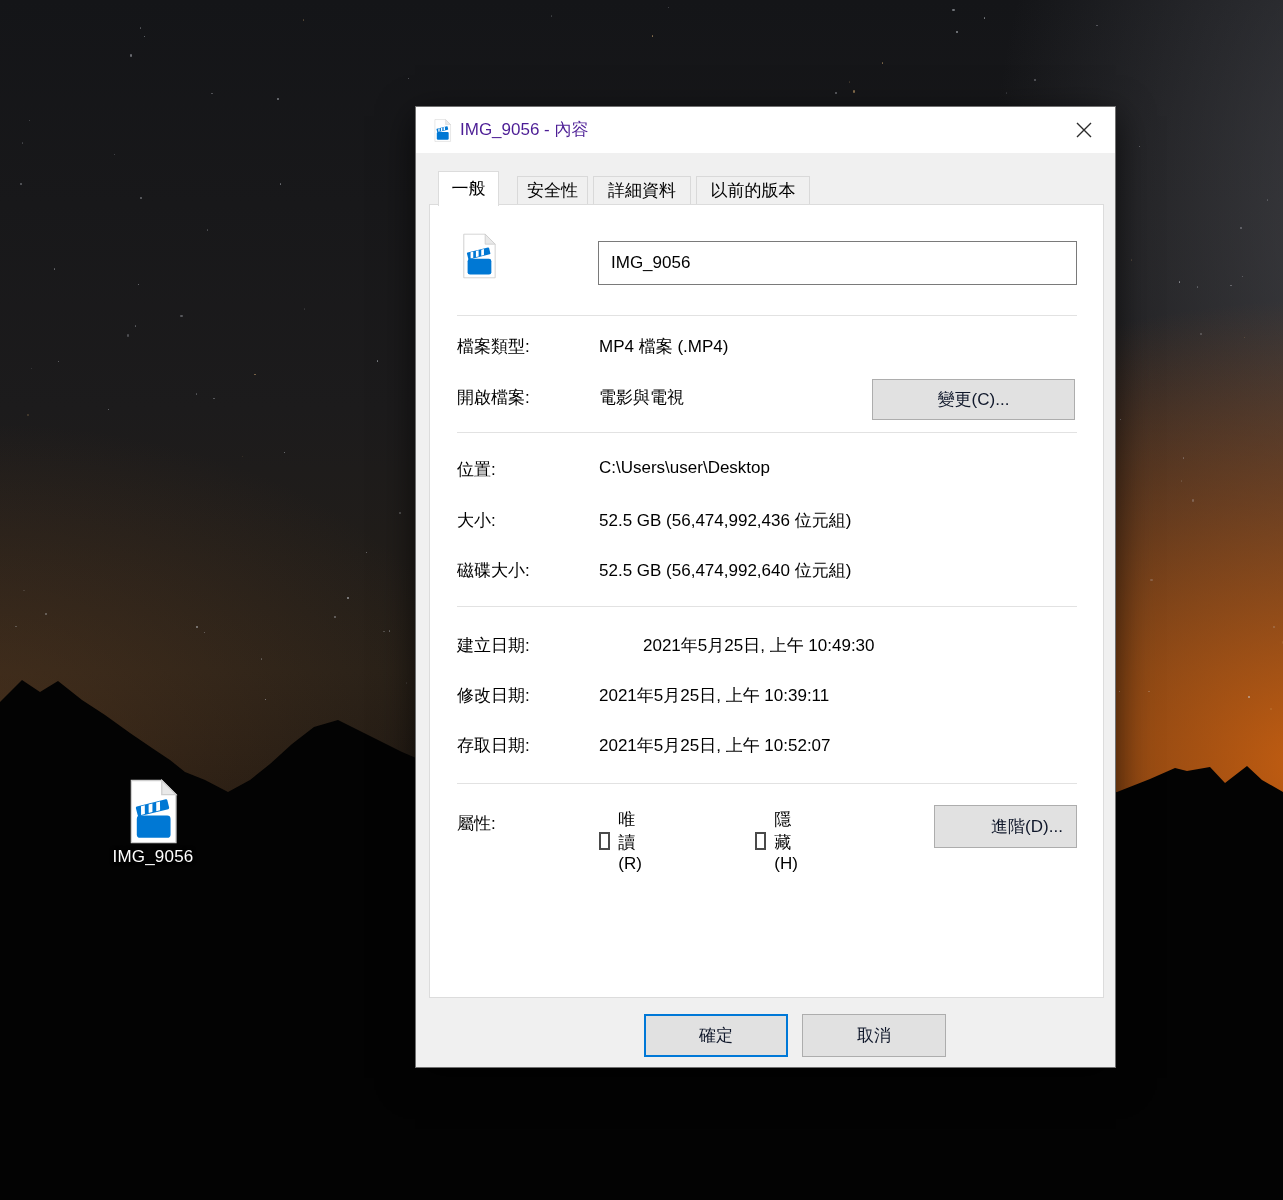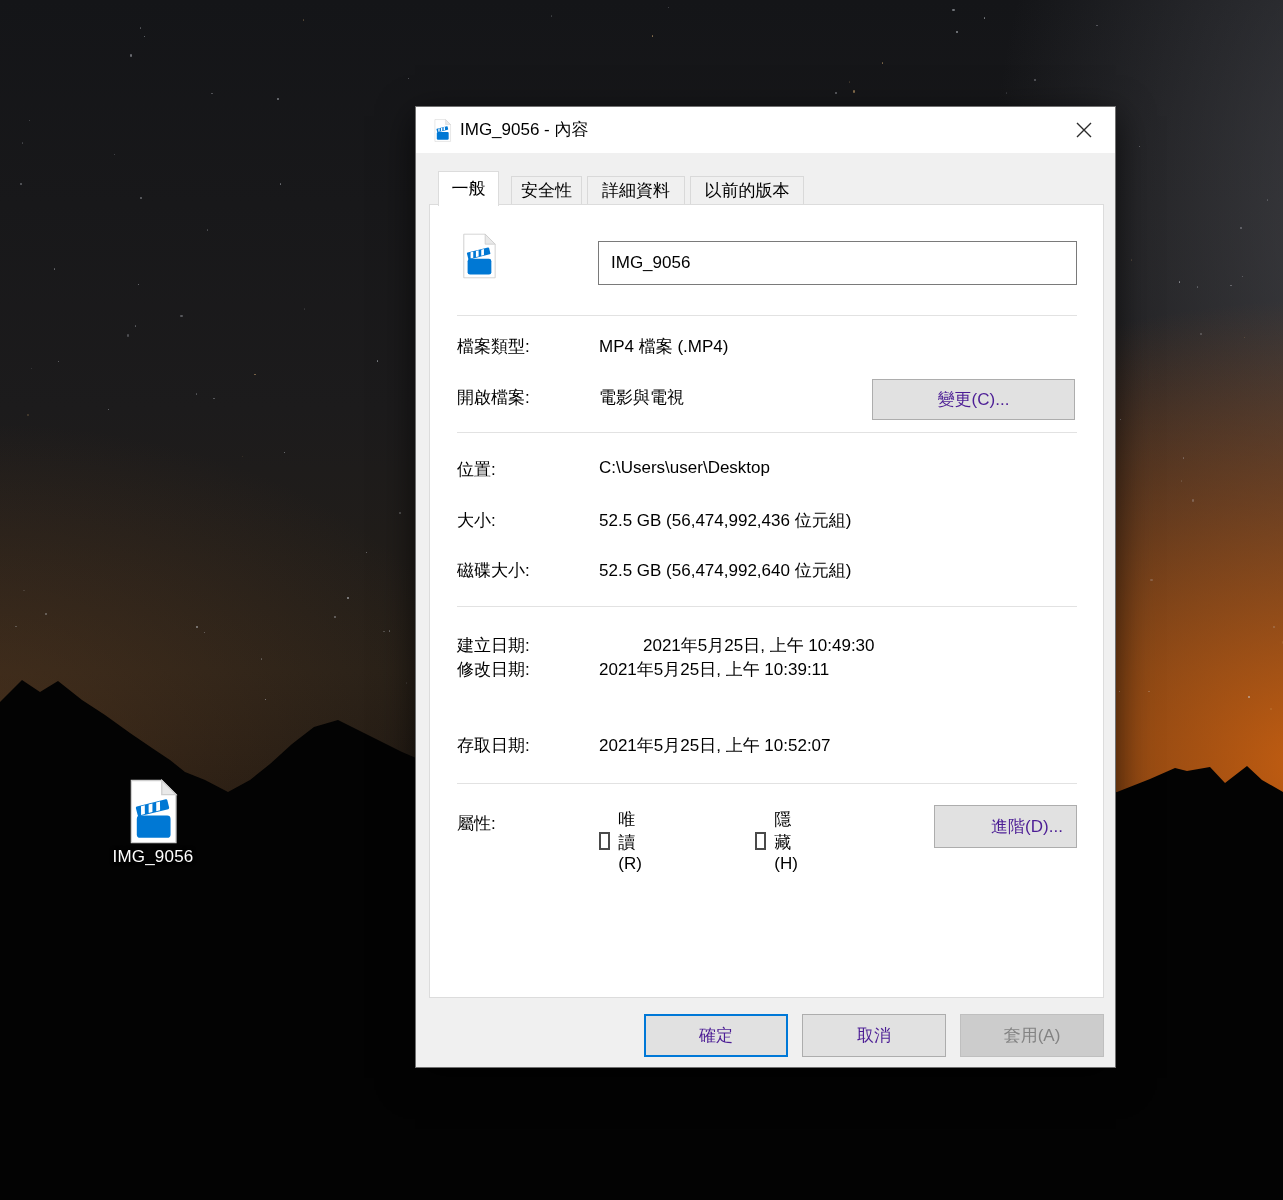--- a/index.html
+++ b/index.html
@@ -28,30 +28,30 @@
   }
 
   
   .dialog {
     position:absolute; left:415px; top:106px; width:701px; height:962px;
     background:#f0f0f0; border:1px solid #707070;
     box-shadow:0 10px 34px rgba(0,0,0,.65);
   }
   .titlebar { position:absolute; left:0; top:0; right:0; height:46px; background:#ffffff; }
   .titlebar .app-icon { position:absolute; left:17px; top:12px; }
-  .titlebar .title-text { position:absolute; left:44px; top:0; height:46px; line-height:46px; font-size:17px; color:#000000; }
+  .titlebar .title-text { position:absolute; left:44px; top:0; height:46px; line-height:46px; font-size:17px; color:#4c1d95; }
   .close-btn {
     position:absolute; right:8px; top:0; width:46px; height:46px;
     background:transparent; border:none; display:flex; align-items:center; justify-content:center; cursor:default;
   }
 
   
   .tab { position:absolute; font-size:17px; color:#000; text-align:center;
          background:#f0f0f0; border:1px solid #d9d9d9; border-bottom:none; line-height:27px; }
-  .tab.inactive { top:69px; height:28px; }
+  .tab.inactive { top:69px; height:28px;margin-left:6px; }
   .tab.active { top:64px; height:35px; background:#fff; border-color:#dcdcdc; line-height:33px; z-index:3; }
   .tab-general  { left:22px;  width:61px; }
   .tab-security { left:95px;  width:71px; }
   .tab-details  { left:171px; width:98px; }
   .tab-previous { left:274px; width:114px; }
 
   .panel {
     position:absolute; left:13px; top:97px; width:675px; height:794px;
     background:#ffffff; border:1px solid #dcdcdc; z-index:2;
   }
@@ -65,26 +65,26 @@
   .sep1 { top:110px; } .sep2 { top:227px; } .sep3 { top:401px; } .sep4 { top:578px; }
 
   .prow { position:absolute; left:27px; height:26px; display:flex; font-size:17px; color:#000; }
   .prow .lab { width:142px; flex:0 0 142px; }
   .row-type     { top:130px; }
   .row-open     { top:181px; }
   .row-location { top:253px; }
   .row-size     { top:304px; }
   .row-disk     { top:354px; }
   .row-created  { top:429px;gap:44px; }
-  .row-modified { top:453px;justify-content:space-between; }
+  .row-modified { top:479px;justify-content:space-between; }
   .row-accessed { top:529px; }
   .row-attr     { top:607px; }
 
   .win-btn {
-    background:#e1e1e1; border:1px solid #adadad; font-size:17px; color:#4c1d95;
+    background:#e1e1e1; border:1px solid #adadad; font-size:17px; color:#0f172a;
     font-family:"Liberation Sans","DejaVu Sans",sans-serif; cursor:default;
   }
   .change-btn   { position:absolute; left:442px; top:174px; width:203px; height:41px; }
   .advanced-btn { position:absolute; left:504px; top:600px; width:143px; height:43px;padding-left:43px; }
 
   .chk-group { position:absolute; display:flex; align-items:center; gap:8px; font-size:17px; top:-4px; }
   .chk-readonly { left:142px; }
   .chk-hidden   { left:298px; }
   .chk-box { width:18px; height:18px; background:#fff; border:2px solid #4a4a4a; display:inline-block; }
 
@@ -379,15 +379,14 @@
         <span class="chk-group chk-hidden">
           <span class="chk-box"></span>
           <span>隱藏(H)</span>
         </span>
       </div>
       <button class="win-btn advanced-btn">進階(D)...</button>
     </div>
 
     <button class="win-btn footer-btn cancel-btn">取消</button>
     <button class="win-btn footer-btn ok-btn">確定</button>
-    <button class="win-btn footer-btn apply-btn" disabled="">套用(A)</button>
   </div>
 </div>
 
 </body></html>

